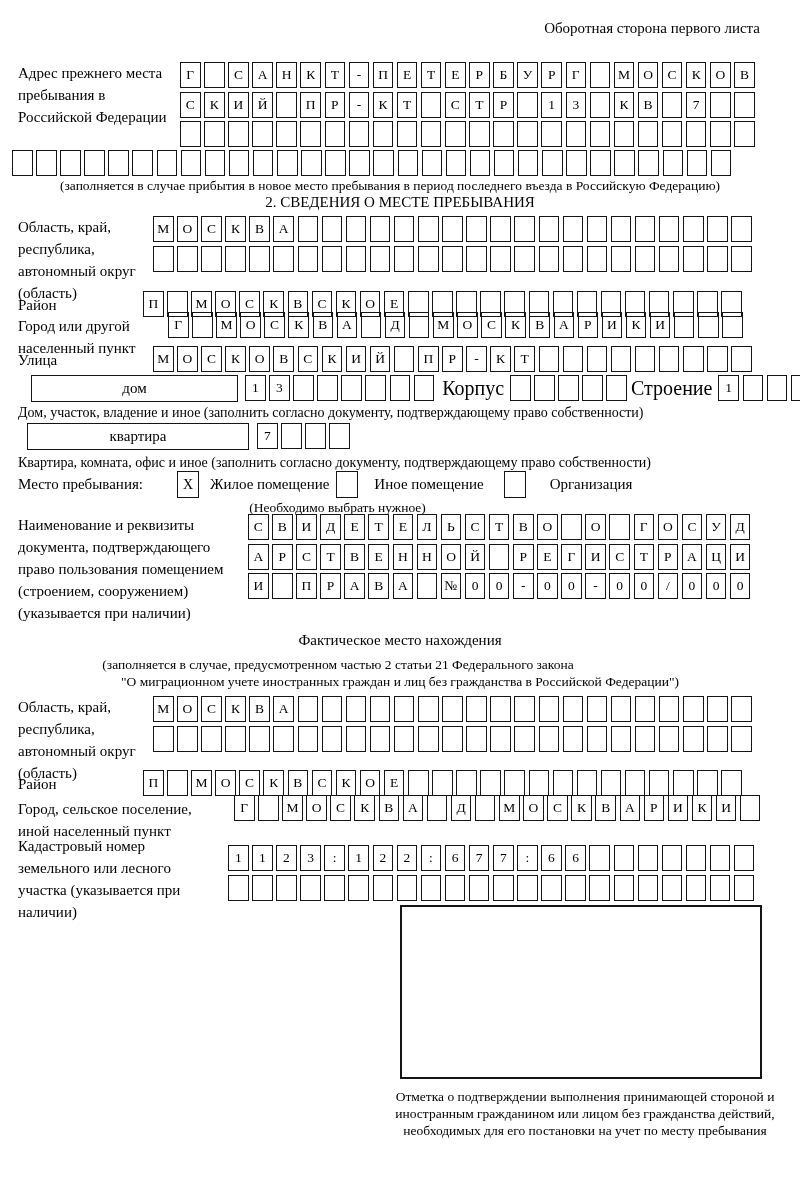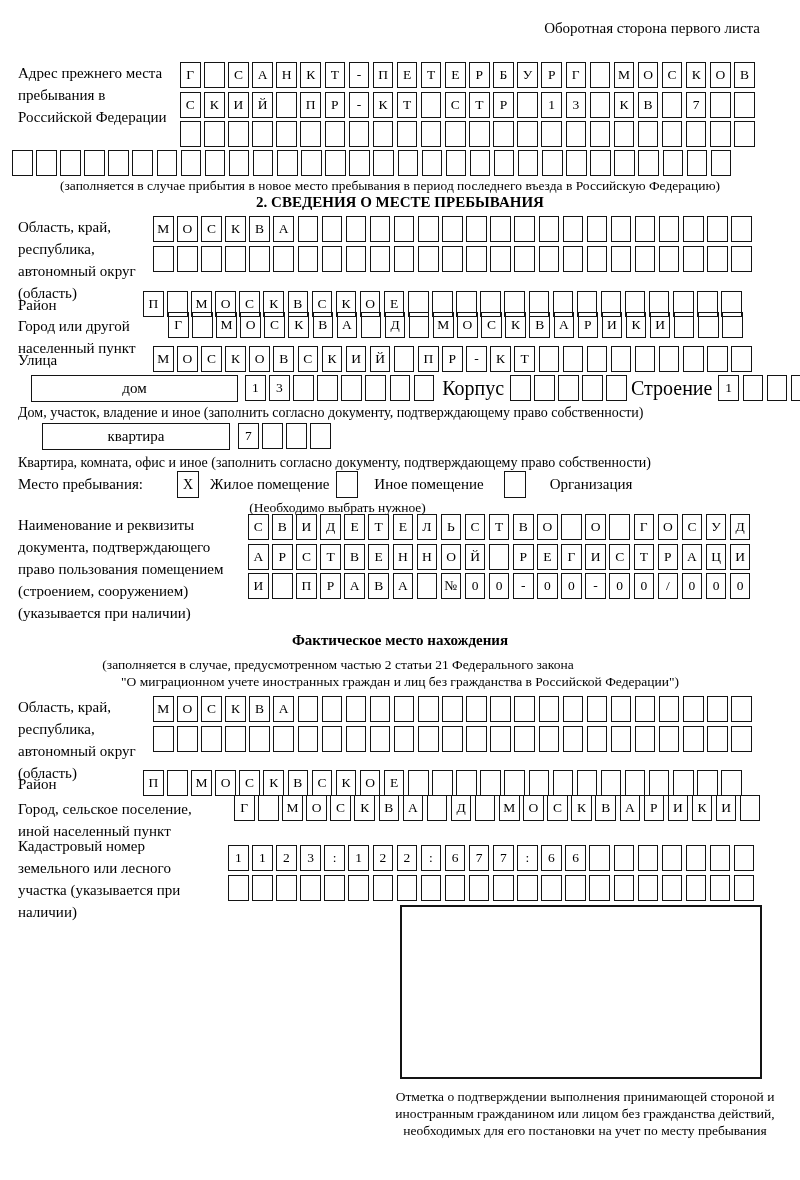--- a/index.html
+++ b/index.html
@@ -11,21 +11,21 @@
   .pt{padding-top:3px}
   .cells{display:flex;gap:3.6px}
   .vcells{display:flex;flex-direction:column;gap:3.5px}
   .cell{box-sizing:border-box;flex:0 0 20.5px;width:20.5px;height:26px;border:1.7px solid #141414;
         display:flex;align-items:center;justify-content:center;font-size:13.5px;line-height:1}
   .cbox{box-sizing:border-box;width:22px;height:27px;border:1.7px solid #141414;flex:0 0 22px;
         display:inline-flex;align-items:center;justify-content:center;font-size:14px}
   .wbox{box-sizing:border-box;height:27px;border:1.7px solid #141414;
         display:inline-flex;align-items:center;justify-content:center;font-size:15px}
   .inl-lbl{font-size:20px;line-height:26px;white-space:nowrap}
-  .title{font-weight:bold;font-size:15px;text-align:center}
+  .title{font-weight:normal;font-size:15px;text-align:center}
   .center{text-align:center}
   .right{text-align:right}
   .note{font-size:13.5px;line-height:17px}
   .note14{font-size:14px;line-height:17px}
   .txt{font-size:15px;white-space:nowrap}
   .stampbox{box-sizing:border-box;border:2px solid #141414;background:#fff}
 </style>
 </head>
 <body>
 
@@ -328,21 +328,21 @@
     <span class="cells" style="margin-left:6px">
         <span class="cell">1</span>
         <span class="cell"></span>
         <span class="cell"></span>
         <span class="cell"></span>
       </span>
   </div>
   <div class="abs note14" style="top:404px;left:18px;width:744px">Дом, участок, владение и иное (заполнить согласно документу, подтверждающему право собственности)</div>
 
   <div class="abs row" style="top:423px;left:18px">
-    <span class="wbox" style="margin-left:24px;width:188px">квартира</span>
+    <span class="wbox" style="margin-left:9px;width:222px">квартира</span>
     <span class="cells" style="margin-left:8px">
         <span class="cell">7</span>
         <span class="cell"></span>
         <span class="cell"></span>
         <span class="cell"></span>
       </span>
   </div>
   <div class="abs row" style="top:471px;left:18px;align-items:center">
     <span class="txt" style="width:150px">Место пребывания:</span>
     <span class="cbox" style="margin-left:9px">X</span>

